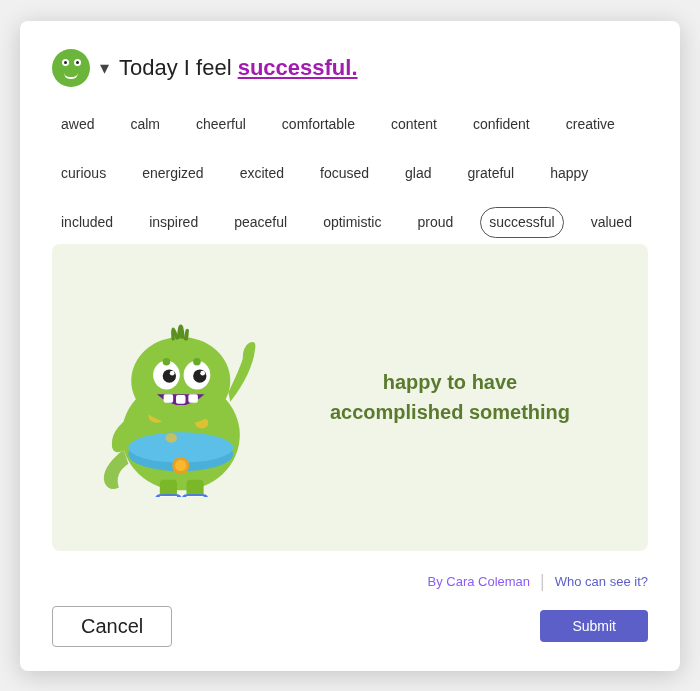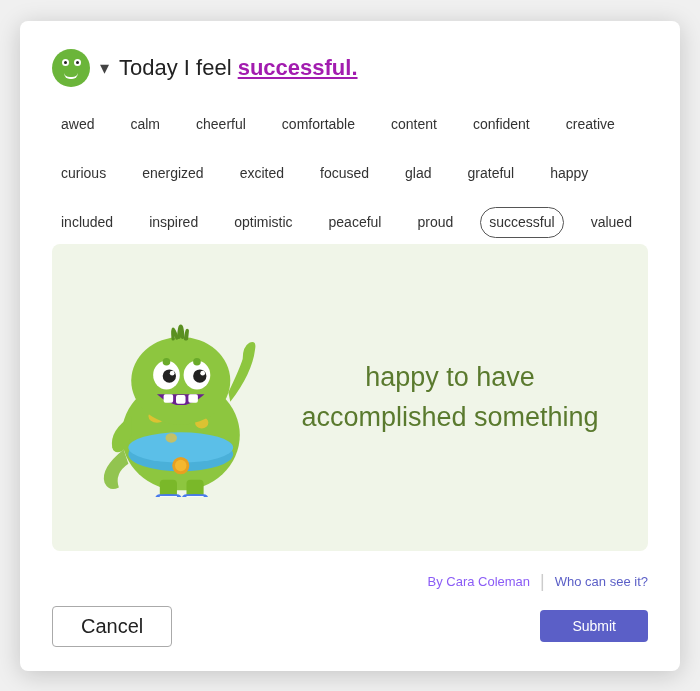--- a/index.html
+++ b/index.html
@@ -129,22 +129,22 @@
       height: 200px;
     }
     .monster-svg {
       width: 170px;
       height: 200px;
     }
     .feeling-description {
       flex: 1;
       text-align: center;
       color: #5a7a2e;
-      font-size: 27px;
-      font-weight: 400;
+      font-size: 20px;
+      font-weight: 700;
       line-height: 1.5;
       padding: 0 20px;
     }
     .footer-meta {
       display: flex;
       align-items: center;
       justify-content: flex-end;
       gap: 0;
       margin-bottom: 14px;
       color: #555;
@@ -220,22 +220,22 @@
       <span class="feeling-item">creative</span>
       <span class="feeling-item">curious</span>
       <span class="feeling-item">energized</span>
       <span class="feeling-item">excited</span>
       <span class="feeling-item">focused</span>
       <span class="feeling-item">glad</span>
       <span class="feeling-item">grateful</span>
       <span class="feeling-item">happy</span>
       <span class="feeling-item">included</span>
       <span class="feeling-item">inspired</span>
+      <span class="feeling-item">peaceful</span>
       <span class="feeling-item">optimistic</span>
-      <span class="feeling-item">peaceful</span>
       <span class="feeling-item">proud</span>
       <span class="feeling-item selected">successful</span>
       <span class="feeling-item">valued</span>
     </div>
 
   <div class="feeling-card">
     <div class="monster-area">
 
       <svg class="monster-svg" viewBox="0 0 170 210" xmlns="http://www.w3.org/2000/svg">
 

